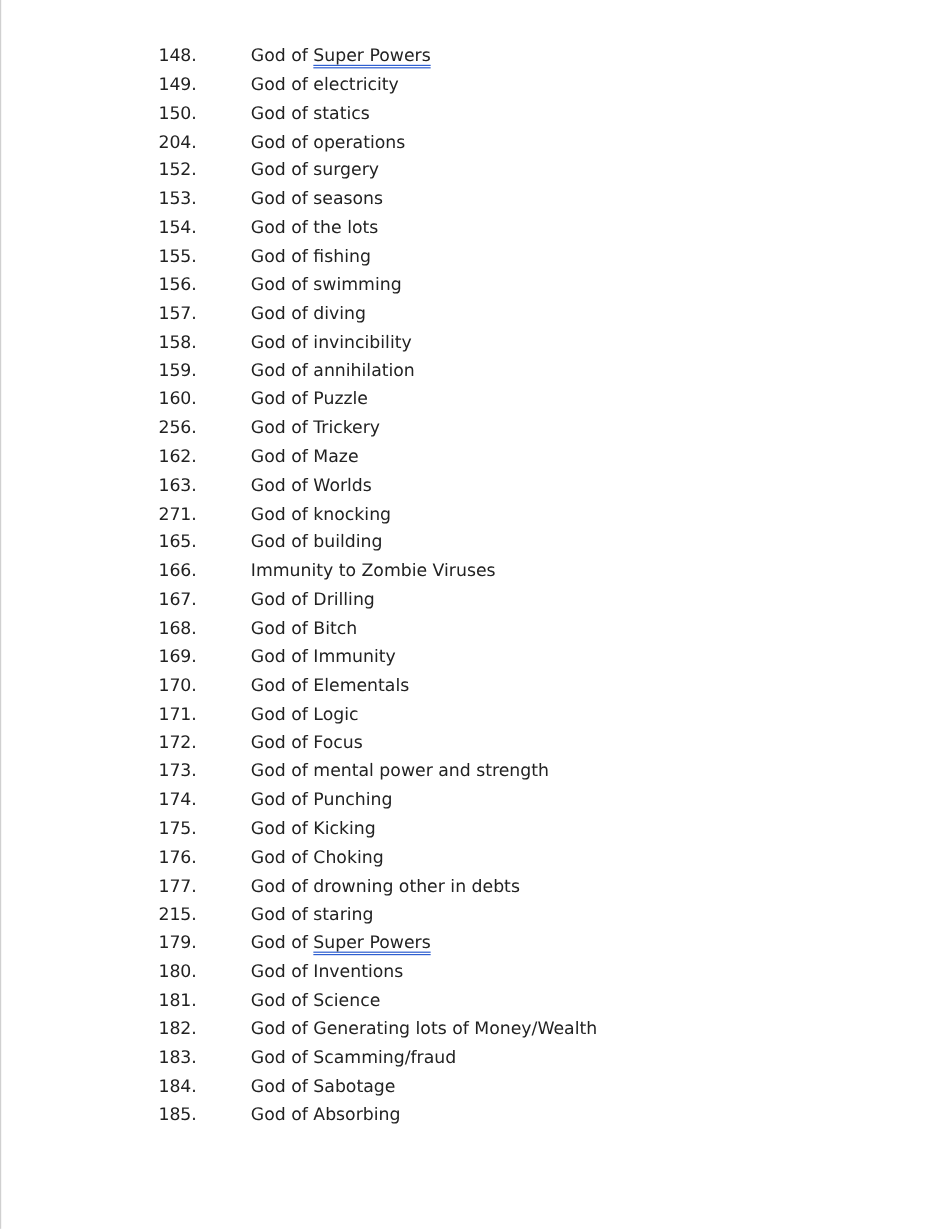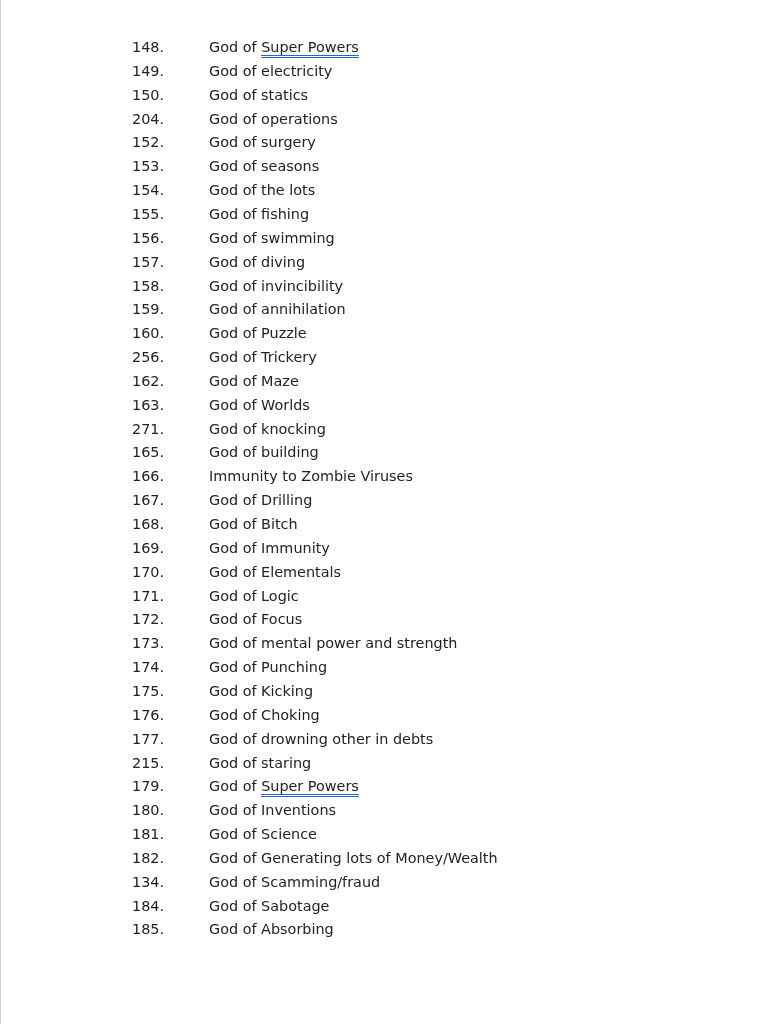--- a/index.html
+++ b/index.html
@@ -164,21 +164,21 @@
       </div>
       <div class="row" style="top: 787.05px;">
         <span class="num">181.</span>
         <span class="txt">God of Science</span>
       </div>
       <div class="row" style="top: 810.9px;">
         <span class="num">182.</span>
         <span class="txt">God of Generating lots of Money/Wealth</span>
       </div>
       <div class="row" style="top: 834.75px;">
-        <span class="num">134.</span>
+        <span class="num">183.</span>
         <span class="txt">God of Scamming/fraud</span>
       </div>
       <div class="row" style="top: 858.6px;">
         <span class="num">184.</span>
         <span class="txt">God of Sabotage</span>
       </div>
       <div class="row" style="top: 882.45px;">
         <span class="num">185.</span>
         <span class="txt">God of Absorbing</span>
       </div>

